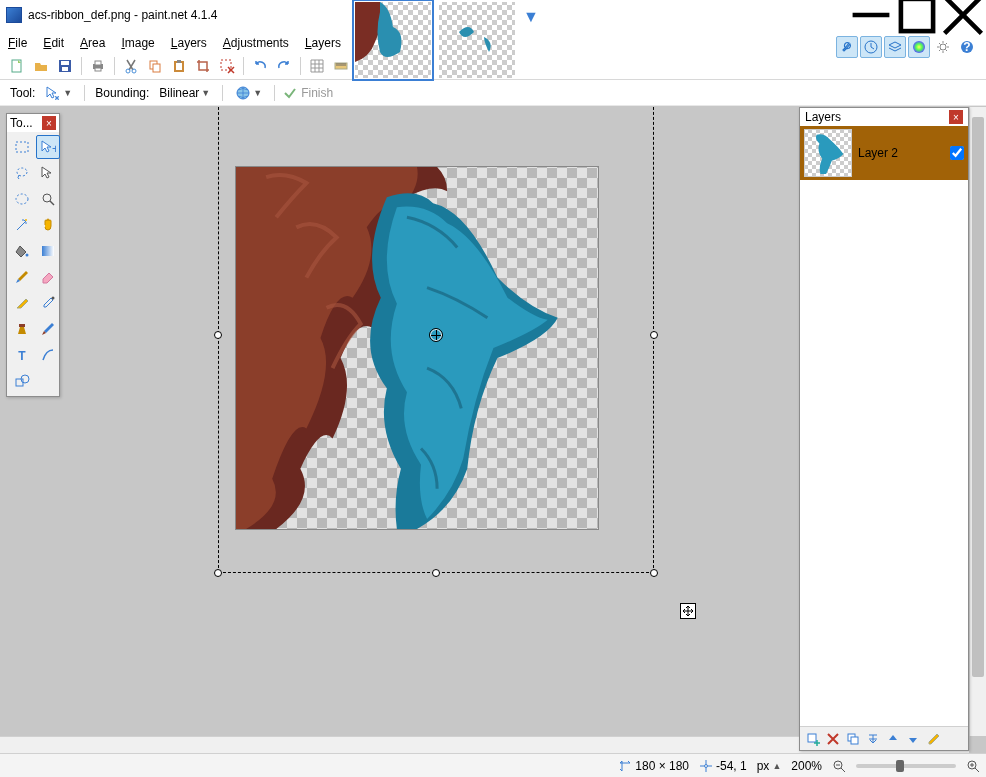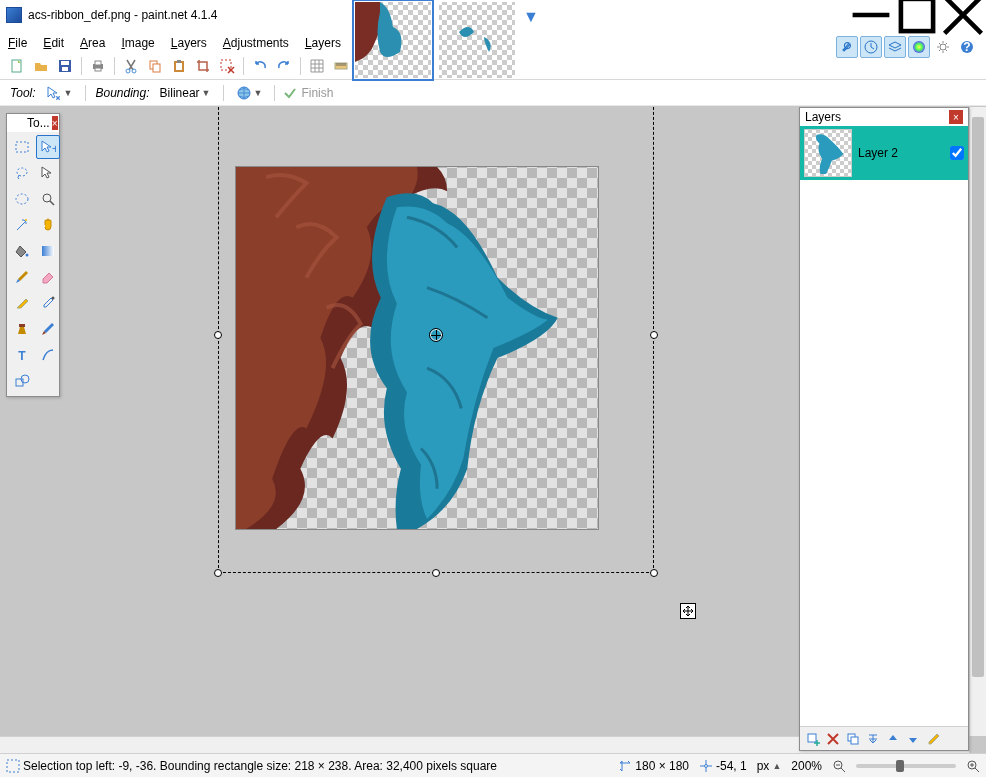--- a/index.html
+++ b/index.html
@@ -18,21 +18,21 @@
 .menubar .menu-item:first-letter { text-decoration: underline; }
 
 
 .toolbar { height: 28px; display: flex; align-items: center; gap: 2px; padding: 2px 6px; border-bottom: 1px solid #d8d8d8; }
 .toolbar .tb-btn { width: 22px; height: 22px; display: flex; align-items: center; justify-content: center; border-radius:2px; }
 .toolbar .sep { width: 1px; height: 18px; background:#d0d0d0; margin:0 3px; }
 .tb-btn svg { width: 16px; height: 16px; }
 
 
 .subtoolbar { height: 26px; display: flex; align-items: center; gap: 4px; padding: 2px 8px; border-bottom: 1px solid #e8e8e8; }
-.subtoolbar .lbl { padding: 0 2px; font-style: italic; }
+.subtoolbar .lbl { padding: 0 2px; }
 .subtoolbar .dd { display:flex; align-items:center; gap:2px; padding:1px 4px; border-radius:2px; }
 .dd .caret { font-size: 9px; color:#555; }
 .subtoolbar .sep { width:1px; height:16px; background:#d0d0d0; margin:0 4px;}
 .finish { display:flex; align-items:center; gap:4px; color:#999; }
 .finish svg { stroke:#bbb; }
 
 
 .thumbs { position:absolute; top:0; left:355px; display:flex; gap:8px; padding-top:2px; align-items:flex-start; height:86px; }
 .thumb { width:76px; height:76px; background:#fff; overflow:hidden; position:relative; }
 .thumb.active { outline: 2px solid #3b7fd4; outline-offset: 1px;}
@@ -43,21 +43,21 @@
 .util { position:absolute; top:36px; right:8px; display:flex; gap:2px; align-items:center; }
 .util .ub { width:22px; height:22px; display:flex; align-items:center; justify-content:center; border-radius:2px;}
 .util .ub.active { background:#cde6f7; border:1px solid #7bb3e0;}
 .util svg { width:16px; height:16px; }
 
 
 .main { flex:1; display:flex; position:relative; background:#c7c7c7; overflow:hidden; border-top:1px solid #c7c7c7;}
 
 
 .tools { position:absolute; top:6px; left:6px; width:54px; background:#f0f0f0; border:1px solid #8c8c8c; z-index:10; box-shadow:1px 1px 3px rgba(0,0,0,.2);}
-.tools .tw-title { height:18px; background:#fff; display:flex; align-items:center; padding:0 20px; font-size:11px; gap:2px; }
+.tools .tw-title { height:18px; background:#fff; display:flex; align-items:center; padding:0 3px; font-size:11px; gap:2px; }
 .tools .tw-title .close { margin-left:auto; width:14px; height:14px; background:#c0392b; color:#fff; display:flex;align-items:center;justify-content:center;font-size:10px;}
 .tools .grid { display:grid; grid-template-columns:1fr 1fr; gap:2px; padding:3px;}
 .tools .tool { width:24px; height:24px; display:flex;align-items:center;justify-content:center; border-radius:2px;}
 .tools .tool.active { background:#cde6f7; border:1px solid #2673c9;}
 .tools .tool svg { width:16px; height:16px;}
 
 
 .canvas-wrap { flex:1; position:relative; overflow:hidden; }
 .img-frame { position:absolute; left:236px; top:60px; width:362px; height:362px; background:#fff; box-shadow: 0 0 0 1px #888; }
 .img-frame .checker { position:absolute; inset:0; background: repeating-conic-gradient(#b8b8b8 0% 25%, #e2e2e2 0% 50%) 50% / 20px 20px; }
@@ -74,21 +74,21 @@
 .vscroll { position:absolute; top:0; right:0; width:17px; bottom:17px; background:#f0f0f0; border-left:1px solid #d0d0d0;}
 .vscroll .thumbv { position:absolute;left:2px;right:2px; top:10px; height:560px; background:#c0c0c0; border-radius:2px;}
 .hscroll { position:absolute; left:0; right:17px; bottom:0; height:17px; background:#f0f0f0; border-top:1px solid #d0d0d0;}
 
 
 .layers { position:absolute; top:0; right:17px; width:170px; background:#f0f0f0; border:1px solid #8c8c8c; z-index:10; box-shadow:1px 1px 3px rgba(0,0,0,.2);}
 .layers .tw-title { height:18px; background:#fff; display:flex; align-items:center; padding:0 5px; font-size:11px;}
 .layers .tw-title .close { margin-left:auto; width:14px; height:14px; background:#c0392b; color:#fff; display:flex;align-items:center;justify-content:center;font-size:10px;}
 .layers .body { height:600px; background:#fff; overflow:auto; }
 .layer-row { display:flex; align-items:center; gap:6px; padding:2px 4px; height:54px;}
-.layer-row.selected { background:#14b8a6;}
+.layer-row.selected { background:#a16207;}
 .layer-thumb { width:48px; height:48px; position:relative; border:1px solid #ccc;}
 .layer-thumb .chk { position:absolute; inset:0; background: repeating-conic-gradient(#ccc 0% 25%, #fff 0% 50%) 50% / 8px 8px;}
 .layer-thumb svg { position:absolute; inset:0; width:100%; height:100%;}
 .layer-name { flex:1; font-size:12px;}
 .layer-cb { width:14px; height:14px;}
 .layers .footer { height:24px; display:flex; align-items:center; gap:2px; padding:0 4px; background:#f0f0f0; border-top:1px solid #d0d0d0;}
 .layers .footer .fb { width:18px;height:18px; display:flex;align-items:center;justify-content:center;}
 .layers .footer svg{width:14px;height:14px;}
 
 
@@ -521,26 +521,20 @@
     </div>
   </div>
 
   <div class="vscroll">
       <div class="thumbv"></div>
     </div>
   <div class="hscroll"></div>
 </div>
 
 <div class="status">
-  <div class="seg">
-    <svg width="14" height="14" viewBox="0 0 14 14">
-        <rect x="1" y="1" width="12" height="12" fill="none" stroke="#3b7fd4" stroke-dasharray="2"></rect>
-      </svg>
-    <span>Selection top left: -9, -36. Bounding rectangle size: 218 × 238. Area: 32,400 pixels square</span>
-  </div>
   <div class="spacer"></div>
   <div class="seg">
     <svg width="14" height="14" viewBox="0 0 14 14">
         <path d="M2 4 H12 M4 2 V12 M2 4 L4 2 M12 4 L10 2 M4 12 L2 10" stroke="#3b7fd4" fill="none"></path>
       </svg>
     <span>180 × 180</span>
   </div>
   <div class="seg">
     <svg width="14" height="14" viewBox="0 0 14 14">
         <path d="M7 1 V5 M7 9 V13 M1 7 H5 M9 7 H13" stroke="#3b7fd4"></path>

